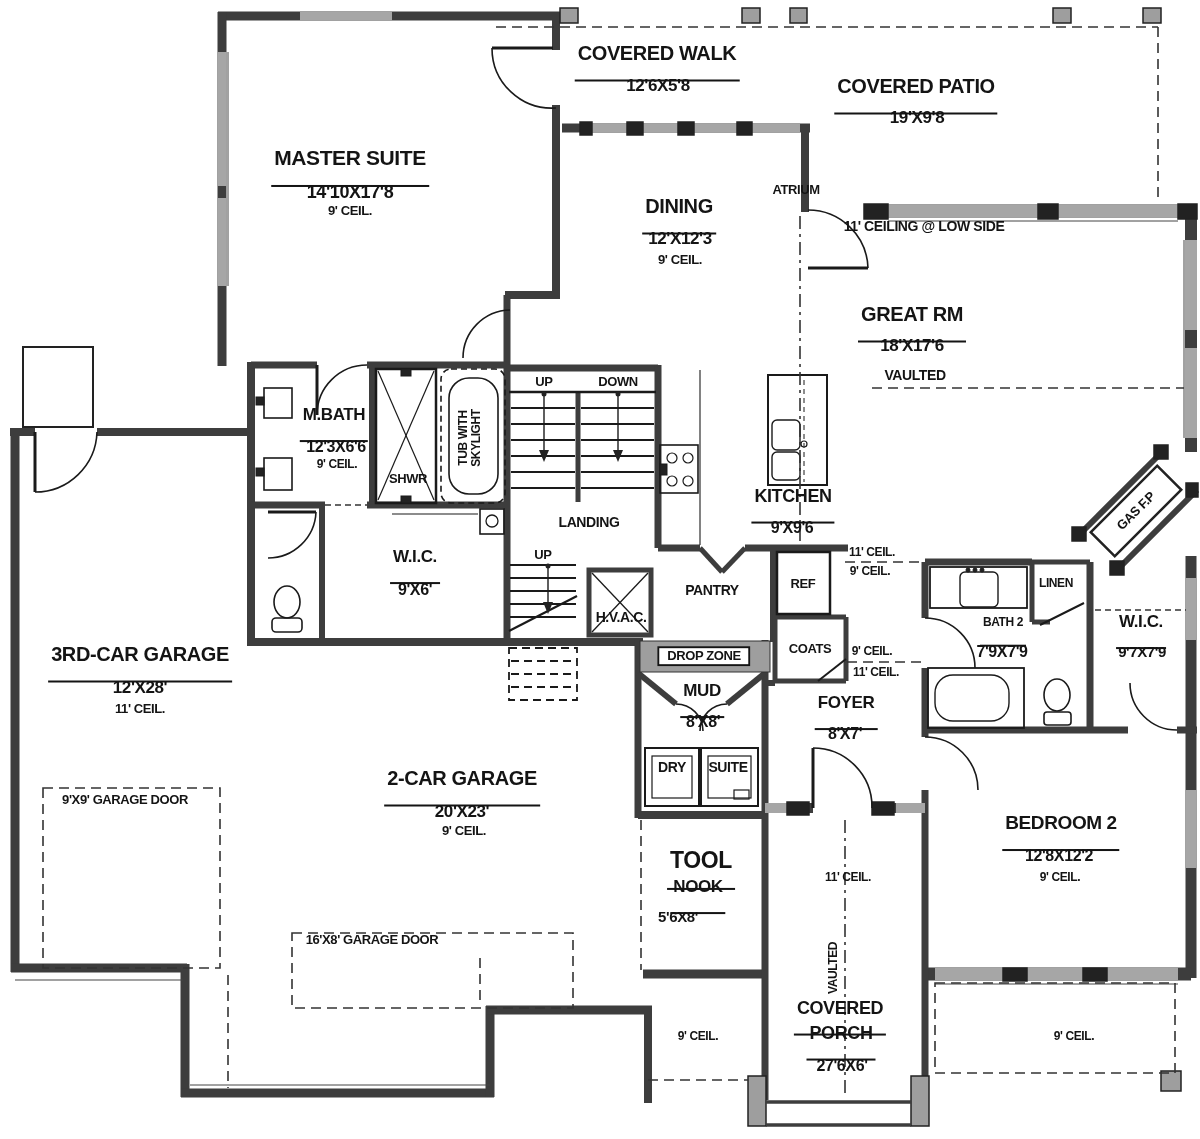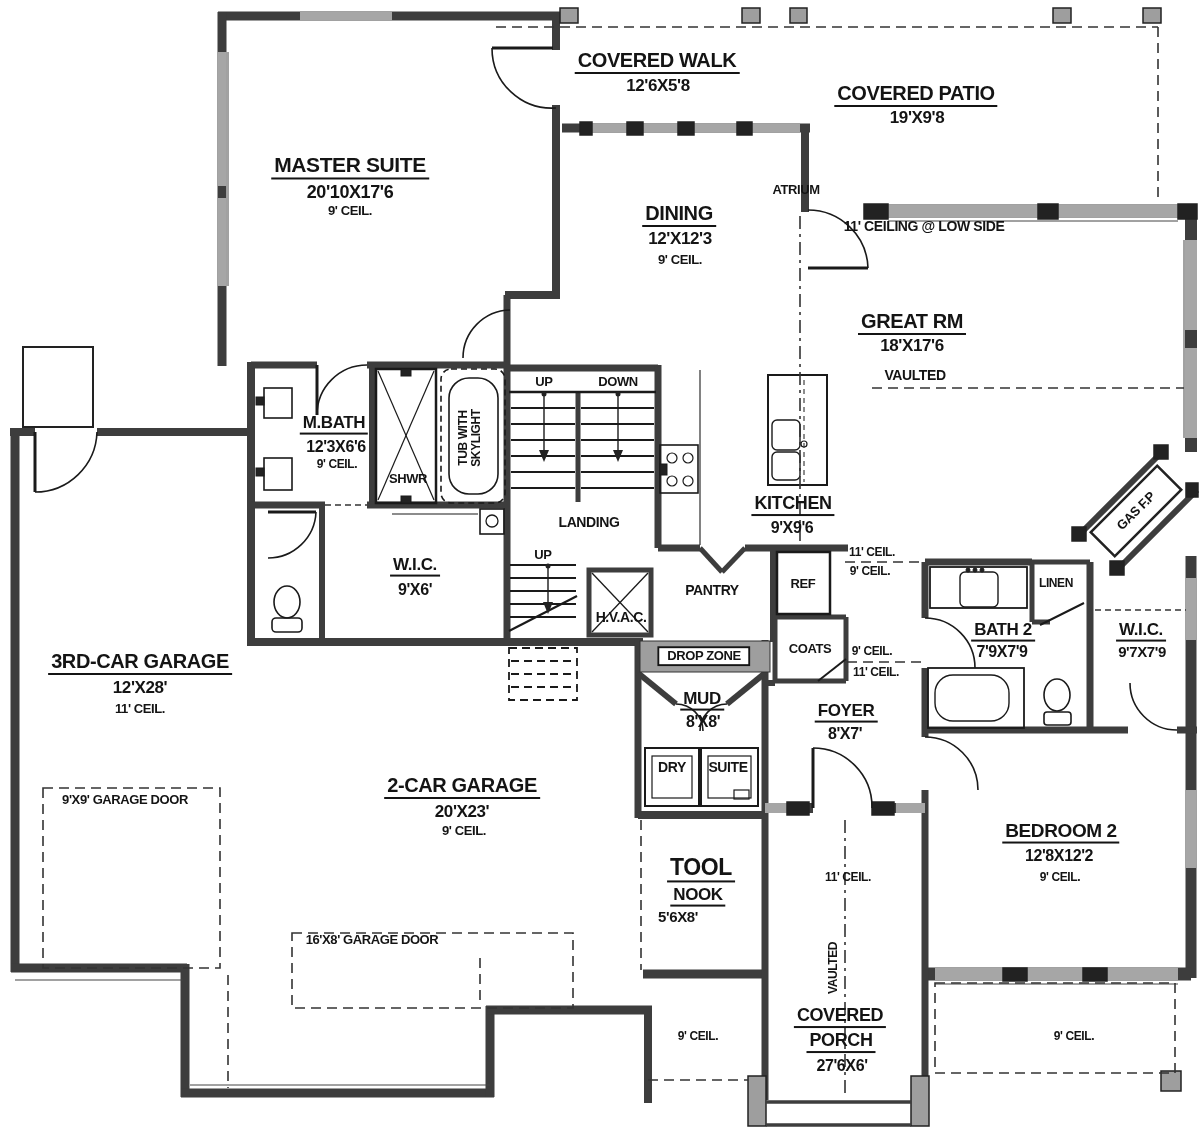--- a/index.html
+++ b/index.html
@@ -1,21 +1,21 @@
 <!DOCTYPE html>
 <html><head>
 <meta charset="utf-8">
 <style>
   html,body{margin:0;padding:0;background:#fff;}
   .plan{position:relative;width:1200px;height:1139px;background:#fff;overflow:hidden;
         font-family:"Liberation Sans",sans-serif;color:#111;}
   .plan svg{position:absolute;left:0;top:0;}
   .lbl{position:absolute;transform:translate(-50%,-50%);font-weight:bold;white-space:nowrap;
        text-align:center;letter-spacing:-0.4px;line-height:1.05;color:#141414;}
-  .u{border-bottom:2.5px solid #141414;padding:0 3px 1px 3px;}
+  .u{border-bottom:2.5px solid #141414;padding:0 3px 16px 3px;}
   .rot90{transform:translate(-50%,-50%) rotate(-90deg);}
   .rot45{transform:translate(-50%,-50%) rotate(-45deg);}
   .boxed{border:2px solid #141414;background:#fff;padding:1px 8px;}
   .stack span{display:block;}
 </style>
 </head>
 <body>
 
 <div class="plan">
 
@@ -317,21 +317,21 @@
     <line x1="641" y1="820" x2="641" y2="970"></line>
     <rect x="935" y="983" width="240" height="90"></rect>
     <line x1="648" y1="1080" x2="748" y2="1080"></line>
     <line x1="228" y1="975" x2="228" y2="1088"></line>
     <line x1="480" y1="958" x2="480" y2="1004"></line>
     <line x1="1095" y1="610" x2="1186" y2="610" stroke-dasharray="6 4"></line>
   </g>
 </svg>
 
   <div class="lbl u" style="left:350px;top:167px;font-size:21px">MASTER SUITE</div>
-  <div class="lbl" style="left:350px;top:192px;font-size:18px">20'10X17'6</div>
+  <div class="lbl" style="left:350px;top:192px;font-size:18px">14'10X17'8</div>
   <div class="lbl" style="left:350px;top:211px;font-size:13px">9' CEIL.</div>
 
   <div class="lbl u" style="left:657px;top:62px;font-size:20px">COVERED WALK</div>
   <div class="lbl" style="left:658px;top:86px;font-size:17px">12'6X5'8</div>
 
   <div class="lbl u" style="left:916px;top:95px;font-size:20px">COVERED PATIO</div>
   <div class="lbl" style="left:917px;top:118px;font-size:17px">19'X9'8</div>
 
   <div class="lbl u" style="left:679px;top:215px;font-size:20px">DINING</div>
   <div class="lbl" style="left:680px;top:239px;font-size:17px">12'X12'3</div>
@@ -373,21 +373,21 @@
   <div class="lbl" style="left:876px;top:672px;font-size:12px">11' CEIL.</div>
   <div class="lbl boxed" style="left:704px;top:656px;font-size:13px">DROP ZONE</div>
 
   <div class="lbl u" style="left:702px;top:700px;font-size:17px">MUD</div>
   <div class="lbl" style="left:703px;top:722px;font-size:16px">8'X8'</div>
   <div class="lbl u" style="left:846px;top:712px;font-size:17px">FOYER</div>
   <div class="lbl" style="left:845px;top:734px;font-size:16px">8'X7'</div>
   <div class="lbl" style="left:672px;top:767px;font-size:14px">DRY</div>
   <div class="lbl" style="left:728px;top:767px;font-size:14px">SUITE</div>
 
-  <div class="lbl u" style="left:1003px;top:631px;font-size:17px">BATH 2</div>
+  <div class="lbl u" style="left:1003px;top:631px;font-size:12px">BATH 2</div>
   <div class="lbl" style="left:1002px;top:652px;font-size:16px">7'9X7'9</div>
   <div class="lbl" style="left:1056px;top:583px;font-size:12px">LINEN</div>
   <div class="lbl u" style="left:1141px;top:631px;font-size:17px">W.I.C.</div>
   <div class="lbl" style="left:1142px;top:652px;font-size:15px">9'7X7'9</div>
   <div class="lbl rot45" style="left:1136px;top:511px;font-size:13px">GAS F.P</div>
 
   <div class="lbl u" style="left:140px;top:663px;font-size:20px">3RD-CAR GARAGE</div>
   <div class="lbl" style="left:140px;top:688px;font-size:17px">12'X28'</div>
   <div class="lbl" style="left:140px;top:709px;font-size:13px">11' CEIL.</div>
   <div class="lbl" style="left:125px;top:800px;font-size:13px">9'X9' GARAGE DOOR</div>

